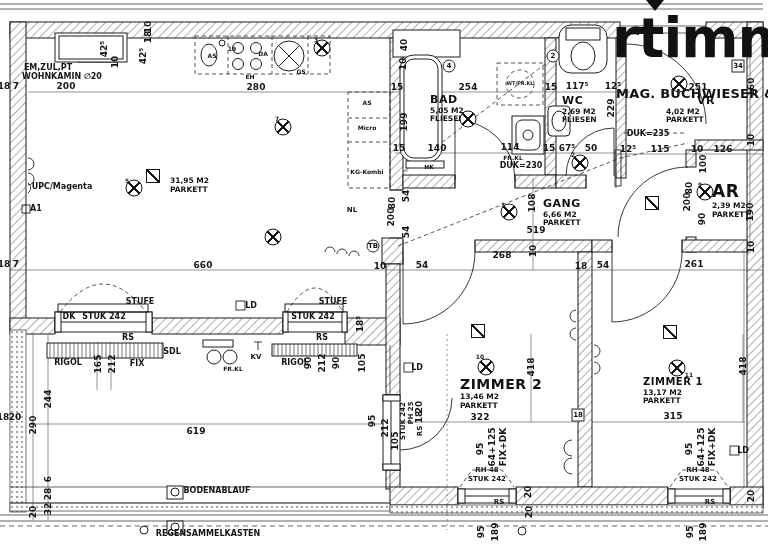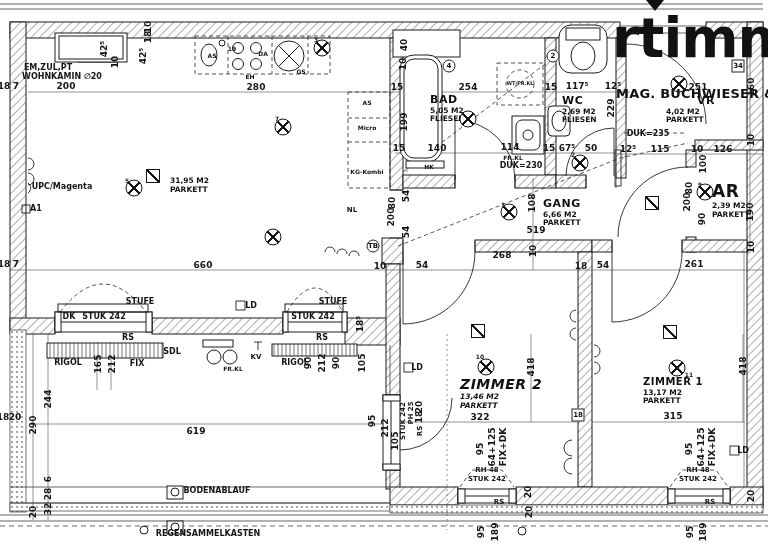--- a/index.html
+++ b/index.html
@@ -266,21 +266,21 @@
       <div class="room" style="left: 712px; top: 183px; position: absolute;">
         <div class="rname" style="font-size: 17px;">AR</div>
         <div class="rsub">2,39 M2</div>
         <div class="rsub">PARKETT</div>
       </div>
       <div class="room" style="left: 543px; top: 198px; position: absolute;">
         <div class="rname" style="font-size: 11px;">GANG</div>
         <div class="rsub">6,66 M2</div>
         <div class="rsub">PARKETT</div>
       </div>
-      <div class="room" style="left: 460px; top: 377px; position: absolute; font-style: italic;">
+      <div class="room" style="left: 460px; top: 377px; position: absolute;">
         <div class="rname" style="font-size: 14px;">ZIMMER 2</div>
         <div class="rsub">13,46 M2</div>
         <div class="rsub">PARKETT</div>
       </div>
       <div class="room" style="left: 643px; top: 377px; position: absolute;">
         <div class="rname" style="font-size: 10px;">ZIMMER 1</div>
         <div class="rsub">13,17 M2</div>
         <div class="rsub">PARKETT</div>
       </div>
       <span class="dim" style="left: 4px; top: 86px; position: absolute;">18</span>

